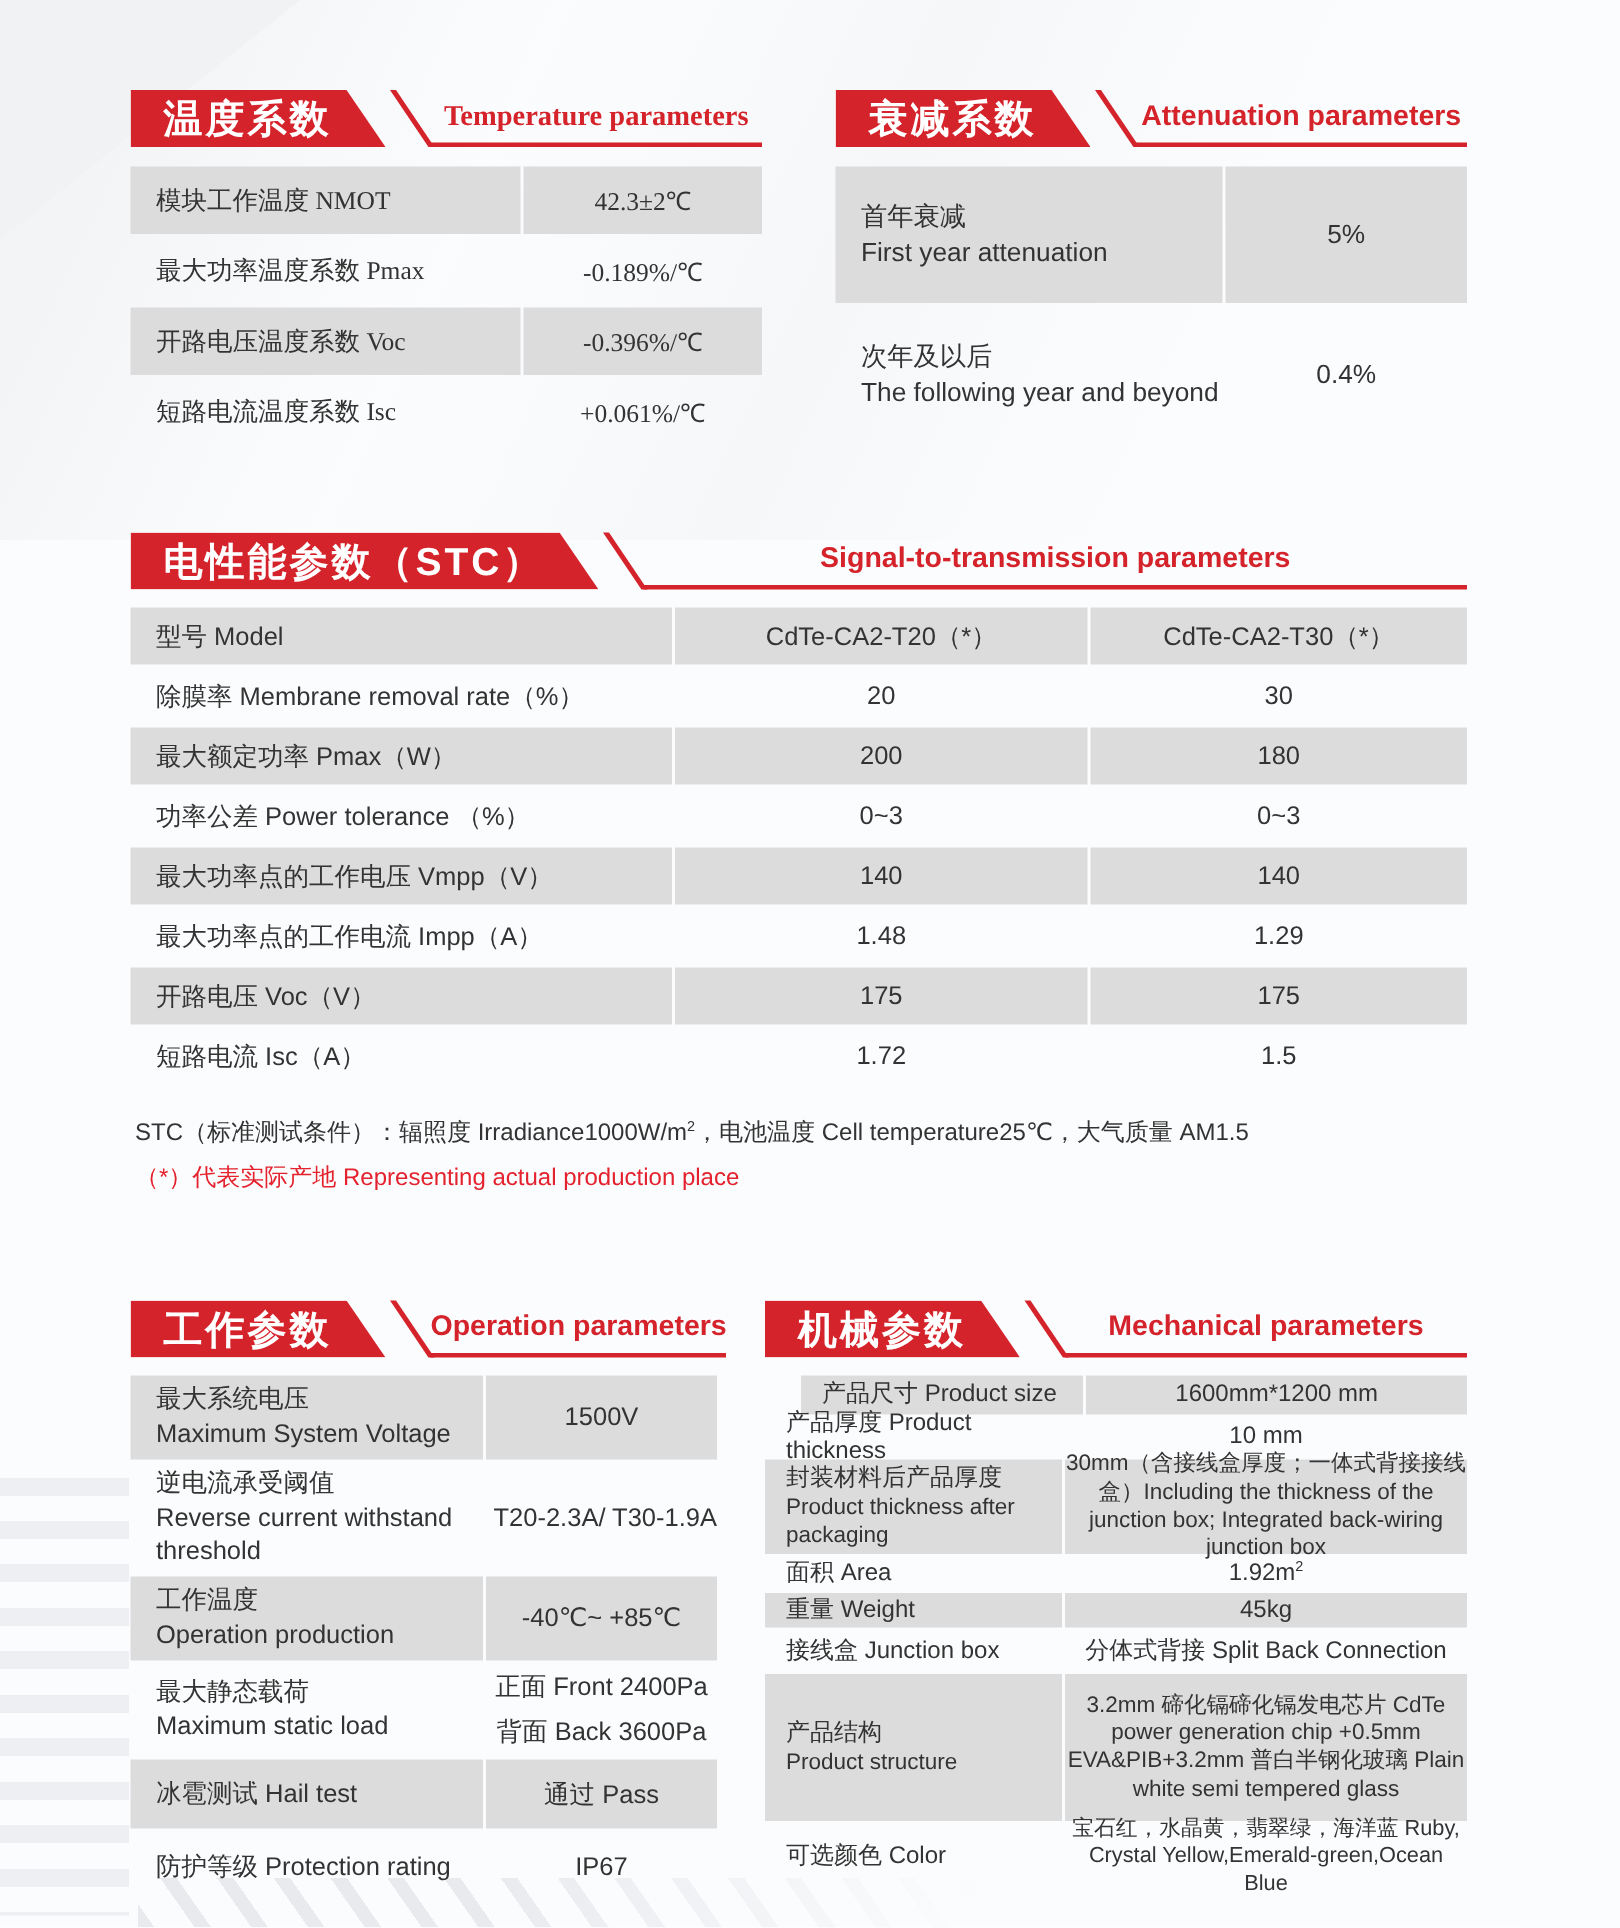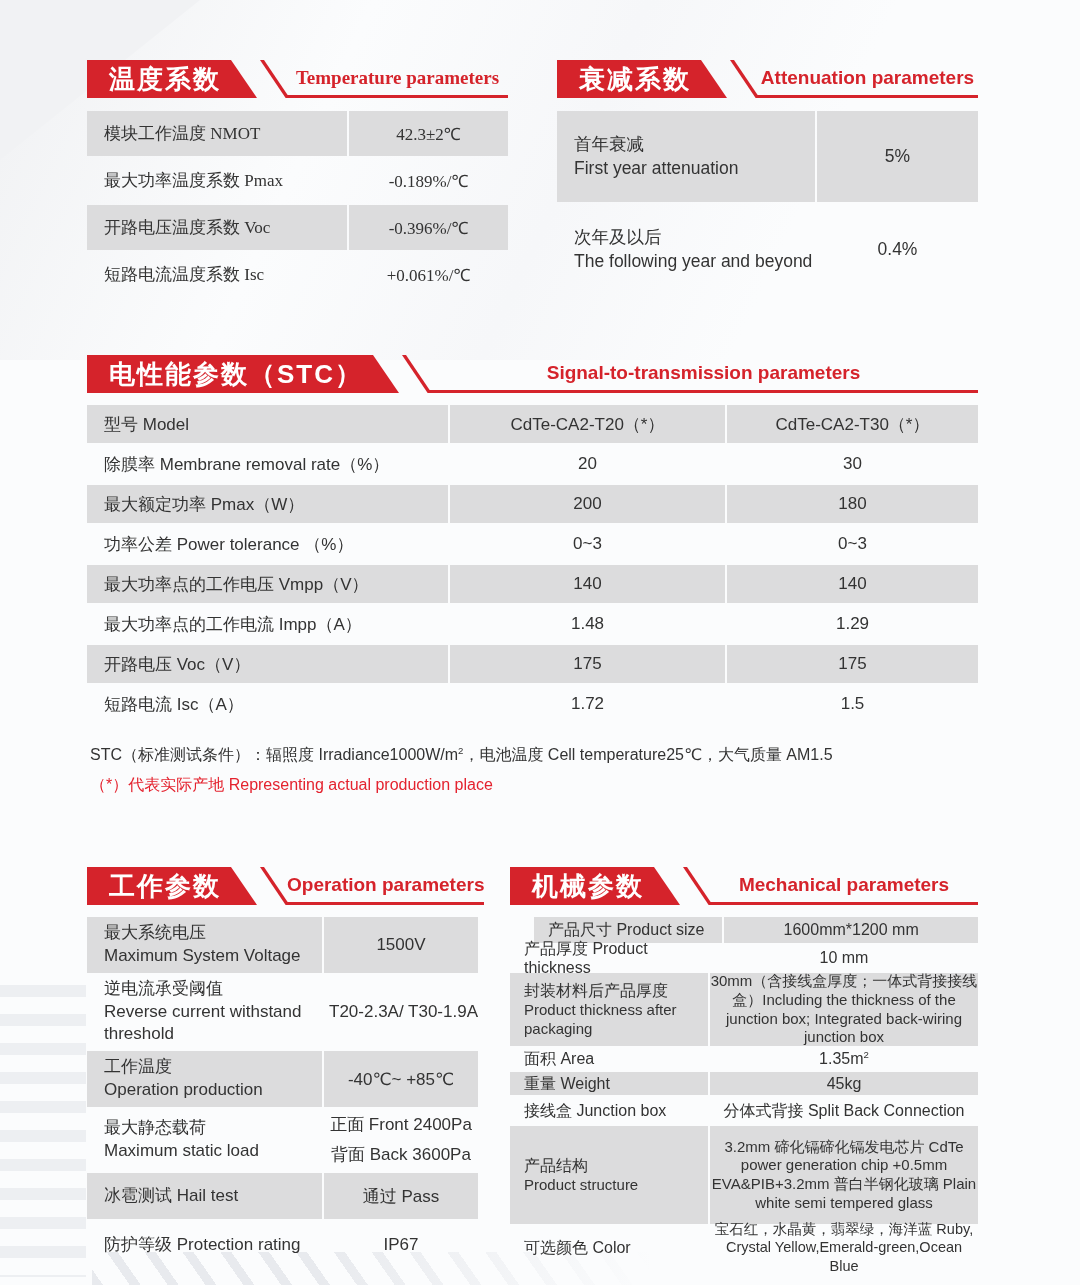--- a/index.html
+++ b/index.html
@@ -108,21 +108,21 @@
   .t-op .row:nth-child(6){height:48px;align-items:center;}
   .t-op .val .stack{line-height:1.75;white-space:nowrap;}
   
   .t-mech .row{font-size:16px;}
   .t-mech .lab{width:198px;padding-left:14px;line-height:1.2;}
   .t-mech .val{width:268px;line-height:1.25;}
   .t-mech .val.small{font-size:15px;}
   .t-mech .val.xsmall{font-size:14.5px;}
   .t-mech .row:nth-child(1){height:26px;padding-left:24px;}
   .t-mech .row:nth-child(2){height:26px;justify-content:center;}
-  .t-mech .row:nth-child(3){height:73px;}
+  .t-mech .row:nth-child(3){height:63px;}
   .t-mech .row:nth-child(4){height:22px;justify-content:center;}
   .t-mech .row:nth-child(5){height:23px;}
   .t-mech .row:nth-child(6){height:27px;}
   .t-mech .row:nth-child(7){height:98px;}
   .t-mech .row:nth-child(8){height:43px;}
   .t-mech .two-line{line-height:1.25;}
   .t-mech .two-line .en{font-size:15px;}
 </style>
 </head>
 <body>
@@ -419,21 +419,21 @@
         </div>
         <div class="cell val small">
             <span>30mm（含接线盒厚度；一体式背接接线盒）Including the thickness of the junction box; Integrated back-wiring junction box</span>
           </div>
       </div>
       <div class="row">
         <div class="cell lab">
             <span>面积 Area</span>
           </div>
         <div class="cell val">
-            <span><span>1.35m</span><sup>2</sup></span>
+            <span><span>1.92m</span><sup>2</sup></span>
           </div>
       </div>
       <div class="row">
         <div class="cell lab">
             <span>重量 Weight</span>
           </div>
         <div class="cell val">
             <span>45kg</span>
           </div>
       </div>

